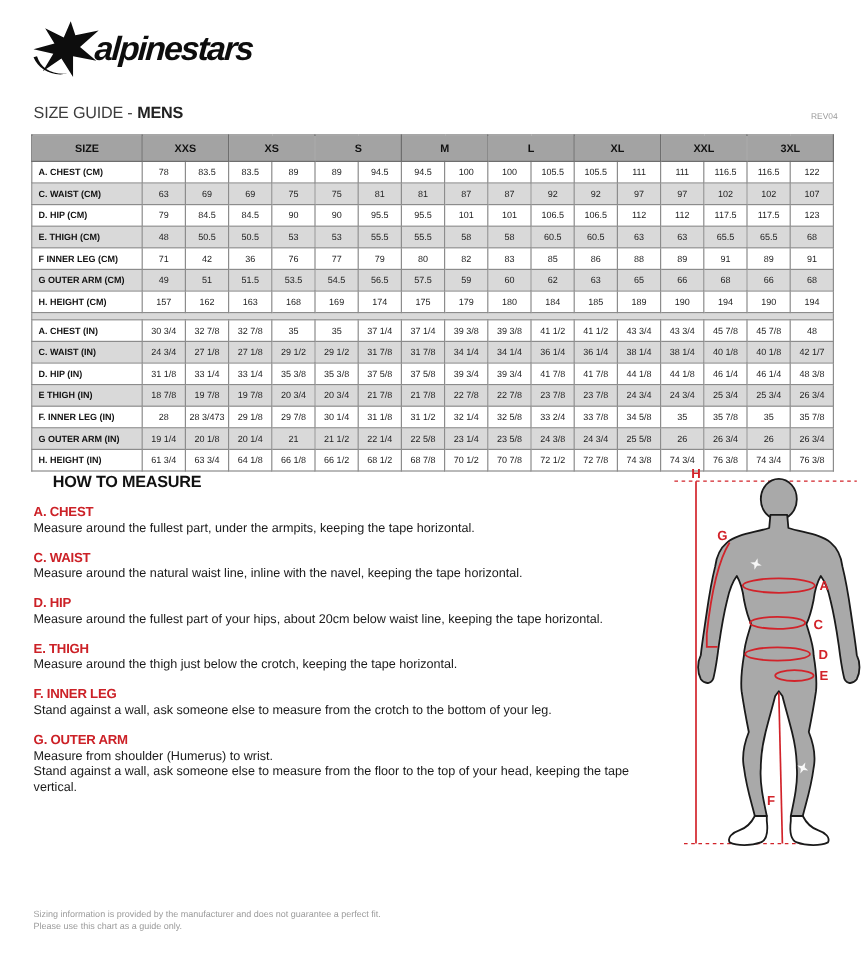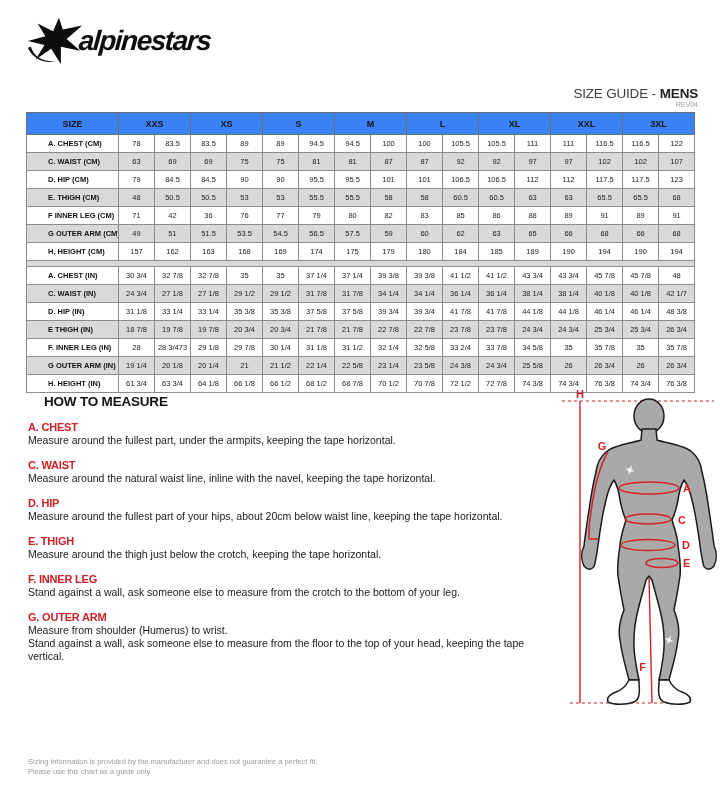--- a/index.html
+++ b/index.html
@@ -6,32 +6,32 @@
   body{width:720px;height:810px;position:relative;overflow:hidden;
        font-family:"Liberation Sans","DejaVu Sans",sans-serif;color:#1a1a1a;}
   .abs{position:absolute;}
 
   
   .logo{left:26px;top:12px;display:flex;align-items:center;height:58px;}
   .logo-text{font-size:28px;font-weight:bold;font-style:italic;letter-spacing:-1.5px;
              color:#0d0d0d;margin-left:-9px;transform:skewX(-4deg);}
 
   
-  .titlebar{left:28px;right:22px;top:86px;display:flex;justify-content:space-between;align-items:flex-end;flex-direction:column;}
+  .titlebar{left:28px;right:22px;top:86px;display:flex;justify-content:space-between;align-items:flex-end;}
   .page-title{font-size:13.5px;letter-spacing:-0.2px;color:#3d3d3d;}
   .t-bold{font-weight:bold;color:#222;margin-left:4px;}
   .rev{font-size:7px;color:#9a9a9a;}
 
   
   .tablewrap{left:26px;top:112px;}
   table{border-collapse:collapse;table-layout:fixed;width:668px;border:1px solid #555;}
   th,td{border:1px solid #8c8c8c;padding:0;text-align:center;height:17px;
         font-size:7.5px;color:#222;overflow:hidden;white-space:nowrap;}
-  tr.hdr th{background:#3b82f6;font-size:9px;font-weight:bold;color:#111;height:21px;border-color:#6e6e6e;}
-  th.rowlabel{text-align:left;padding-left:21px;font-size:7.5px;font-weight:bold;color:#111;}
+  tr.hdr th{background:#a3a3a3;font-size:9px;font-weight:bold;color:#111;height:21px;border-color:#6e6e6e;}
+  th.rowlabel{text-align:left;padding-left:5px;font-size:7.5px;font-weight:bold;color:#111;}
   tr.alt td, tr.alt th{background:#d9d9d9;}
   tr.sep td{height:5px;background:#d9d9d9;}
 
   
   .howto{left:28px;top:394px;width:525px;}
   .howto h2{font-size:13.5px;margin:0 0 4px 16px;color:#111;letter-spacing:-0.2px;}
   .howto h3{font-size:11px;margin:12px 0 1px 0;color:#cc2127;letter-spacing:-0.2px;}
   .howto p{font-size:10.5px;line-height:13px;margin:0;color:#1a1a1a;}
 
   

